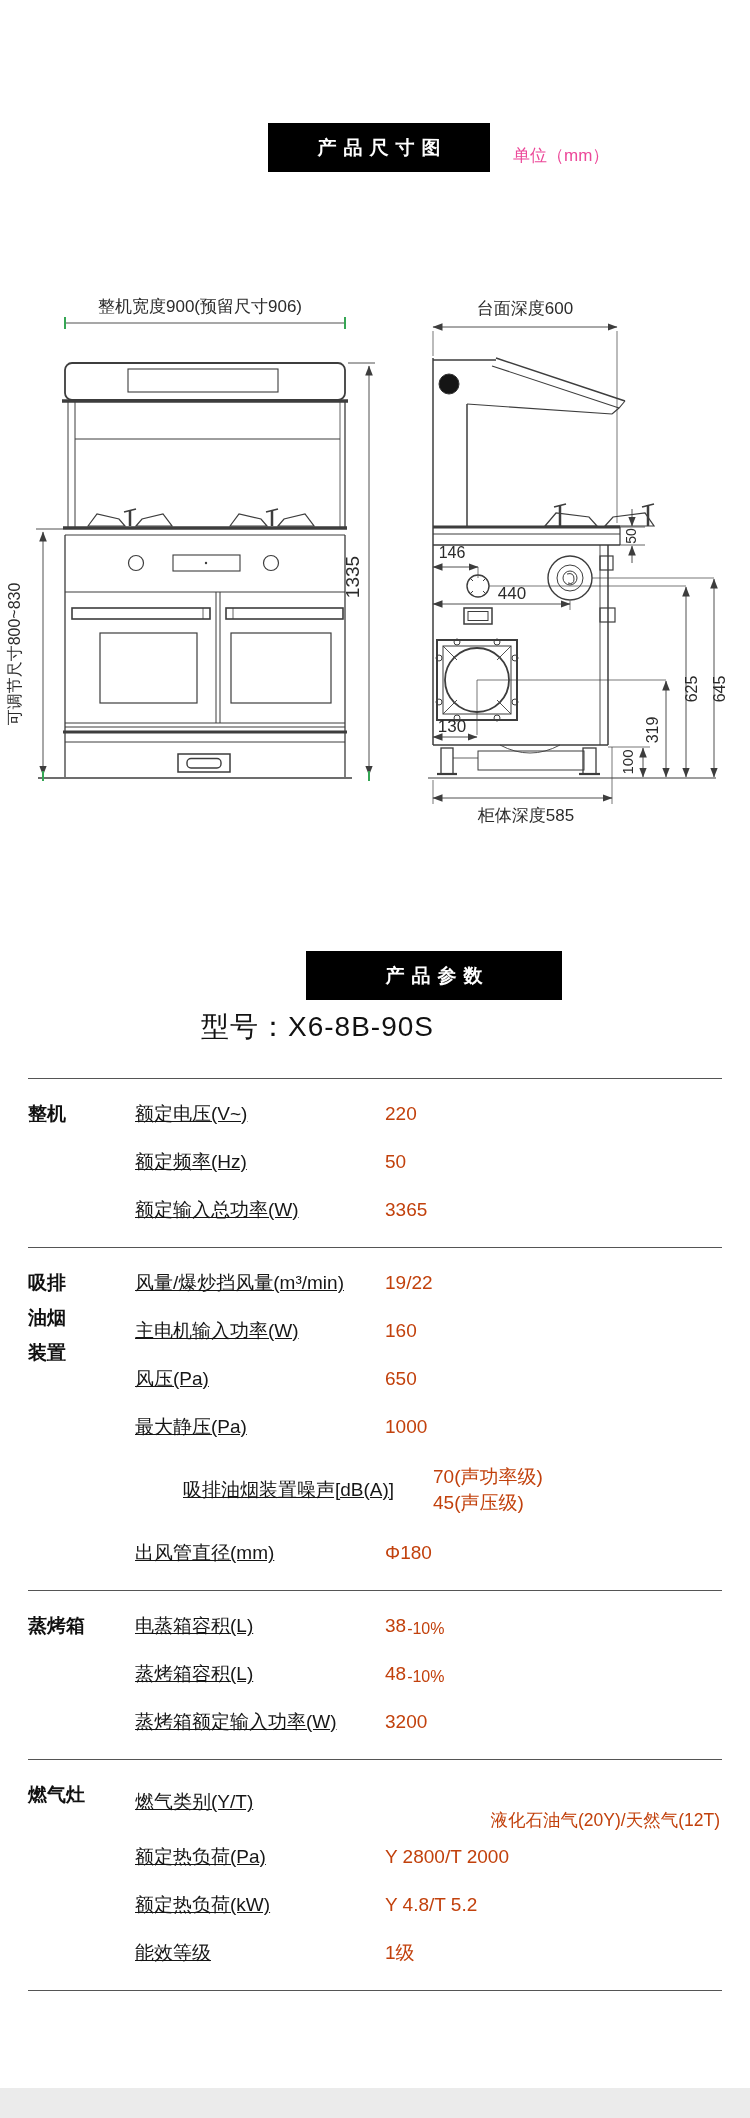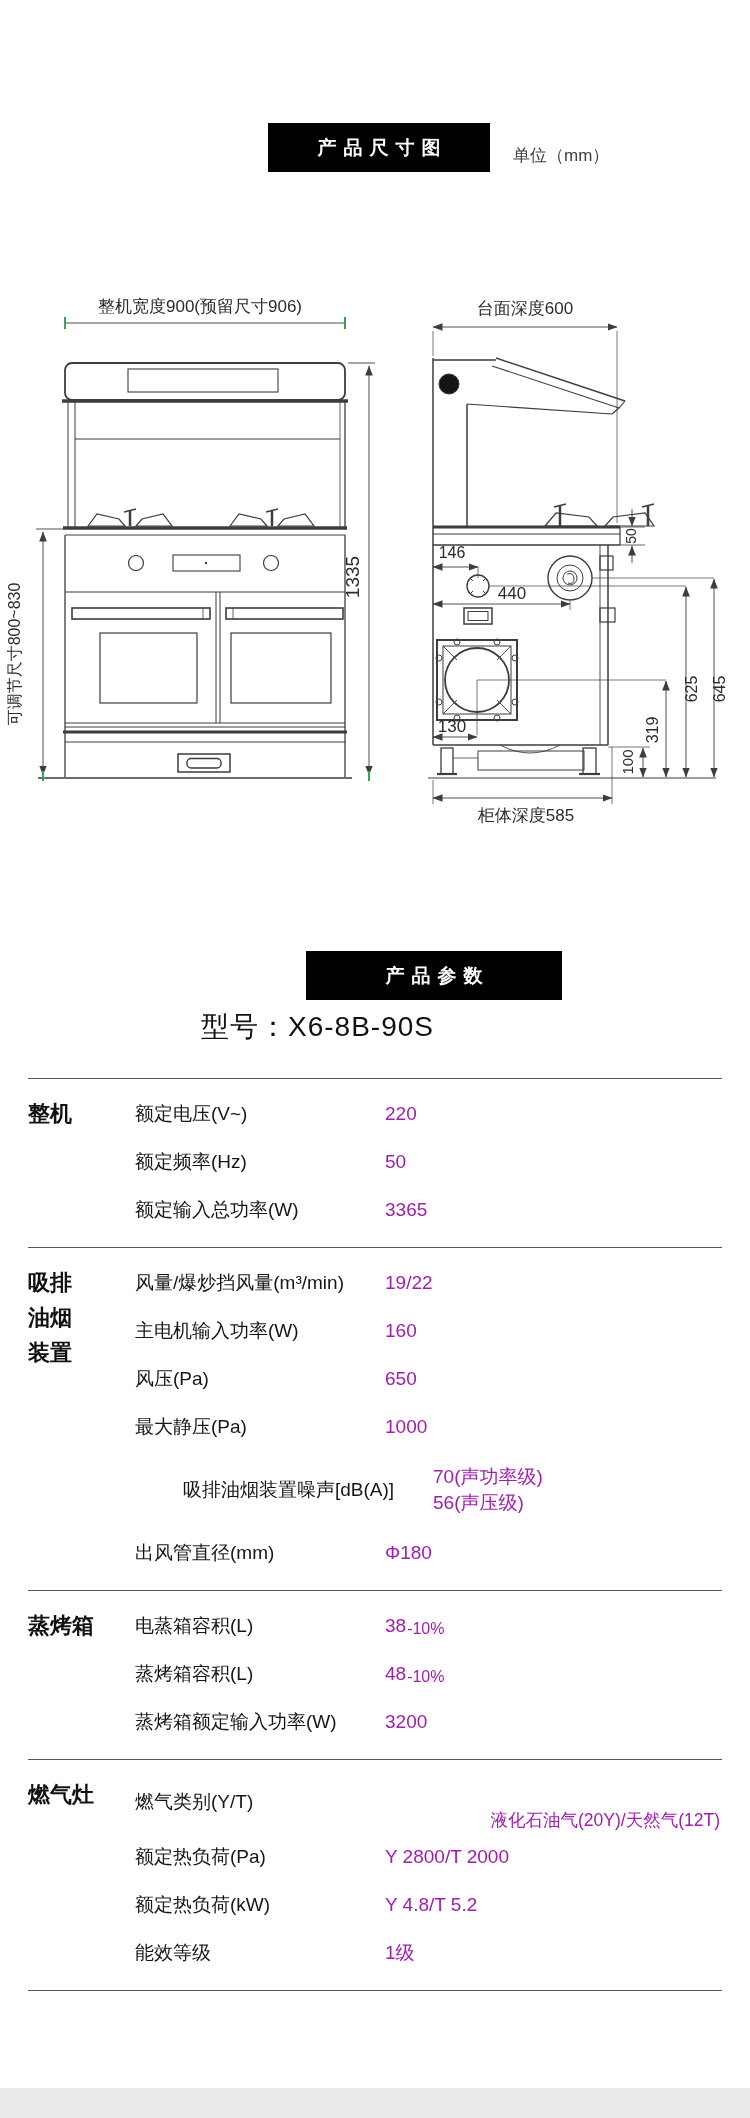--- a/index.html
+++ b/index.html
@@ -2,31 +2,31 @@
 <html><head>
 <meta charset="utf-8">
 <style>
   html,body{margin:0;padding:0;background:#fff;}
   .page{position:relative;width:750px;height:2118px;background:#fff;overflow:hidden;
         font-family:"Liberation Sans","DejaVu Sans",sans-serif;color:#1a1a1a;}
   .black-box{position:absolute;background:#000;color:#fff;display:flex;align-items:center;justify-content:center;
              font-size:19px;font-weight:bold;letter-spacing:7px;text-indent:7px;}
   .dim-title{left:268px;top:123px;width:222px;height:49px;}
   .params-title{left:268px;top:951px;width:256px;height:49px;margin-left:38px;}
-  .unit{position:absolute;left:513px;top:144px;font-size:17px;color:#404040;}
+  .unit{position:absolute;left:513px;top:144px;font-size:17px;color:#ec4899;}
   .drawing{position:absolute;left:0;top:290px;width:750px;height:560px;}
   .model{position:absolute;left:0;top:1008px;width:635px;text-align:center;font-size:28px;color:#111;letter-spacing:1px;}
   .params-table{position:absolute;left:28px;top:1078px;width:694px;}
   .pgroup{display:flex;border-top:1px solid #555;padding:11px 0 13px 0;}
-  .pcat{width:107px;font-size:22px;font-weight:bold;line-height:35px;padding-top:6px;color:#111;}
+  .pcat{width:107px;font-size:19px;font-weight:bold;line-height:35px;padding-top:6px;color:#111;}
   .prows{flex:1;}
   .prow{display:flex;align-items:center;min-height:48px;}
   .prow.tall{min-height:78px;margin-left:48px;}
-  .pname{width:250px;font-size:19px;color:#161616;}
-  .pvalue{flex:1;font-size:19px;color:#a21caf;line-height:26px;}
+  .pname{width:250px;font-size:19px;color:#161616;text-decoration:underline;}
+  .pvalue{flex:1;font-size:19px;color:#c2410c;line-height:26px;}
   .pvalue .sub{font-size:16px;position:relative;top:2px;margin-left:1px;}
   .pvalue.longval{text-align:right;font-size:17.5px;padding-right:2px;margin-top:36px;}
   .table-end{border-top:1px solid #555;height:1px;}
   .footer-bar{position:absolute;left:0;top:2088px;width:750px;height:30px;background:#ebebeb;}
   svg text{fill:#2b2b2b;font-family:"Liberation Sans","DejaVu Sans",sans-serif;}
 </style>
 </head>
 <body>
 
 <div class="page">
@@ -270,21 +270,21 @@
             <div class="pvalue">650</div>
           </div>
           <div class="prow">
             <div class="pname">最大静压(Pa)</div>
             <div class="pvalue">1000</div>
           </div>
           <div class="prow tall">
             <div class="pname">吸排油烟装置噪声[dB(A)]</div>
             <div class="pvalue">
               <div>70(声功率级)</div>
-              <div>56(声压级)</div>
+              <div>45(声压级)</div>
             </div>
           </div>
           <div class="prow">
             <div class="pname">出风管直径(mm)</div>
             <div class="pvalue">Φ180</div>
           </div>
         </div>
       </div>
       <div class="pgroup">
         <div class="pcat">

